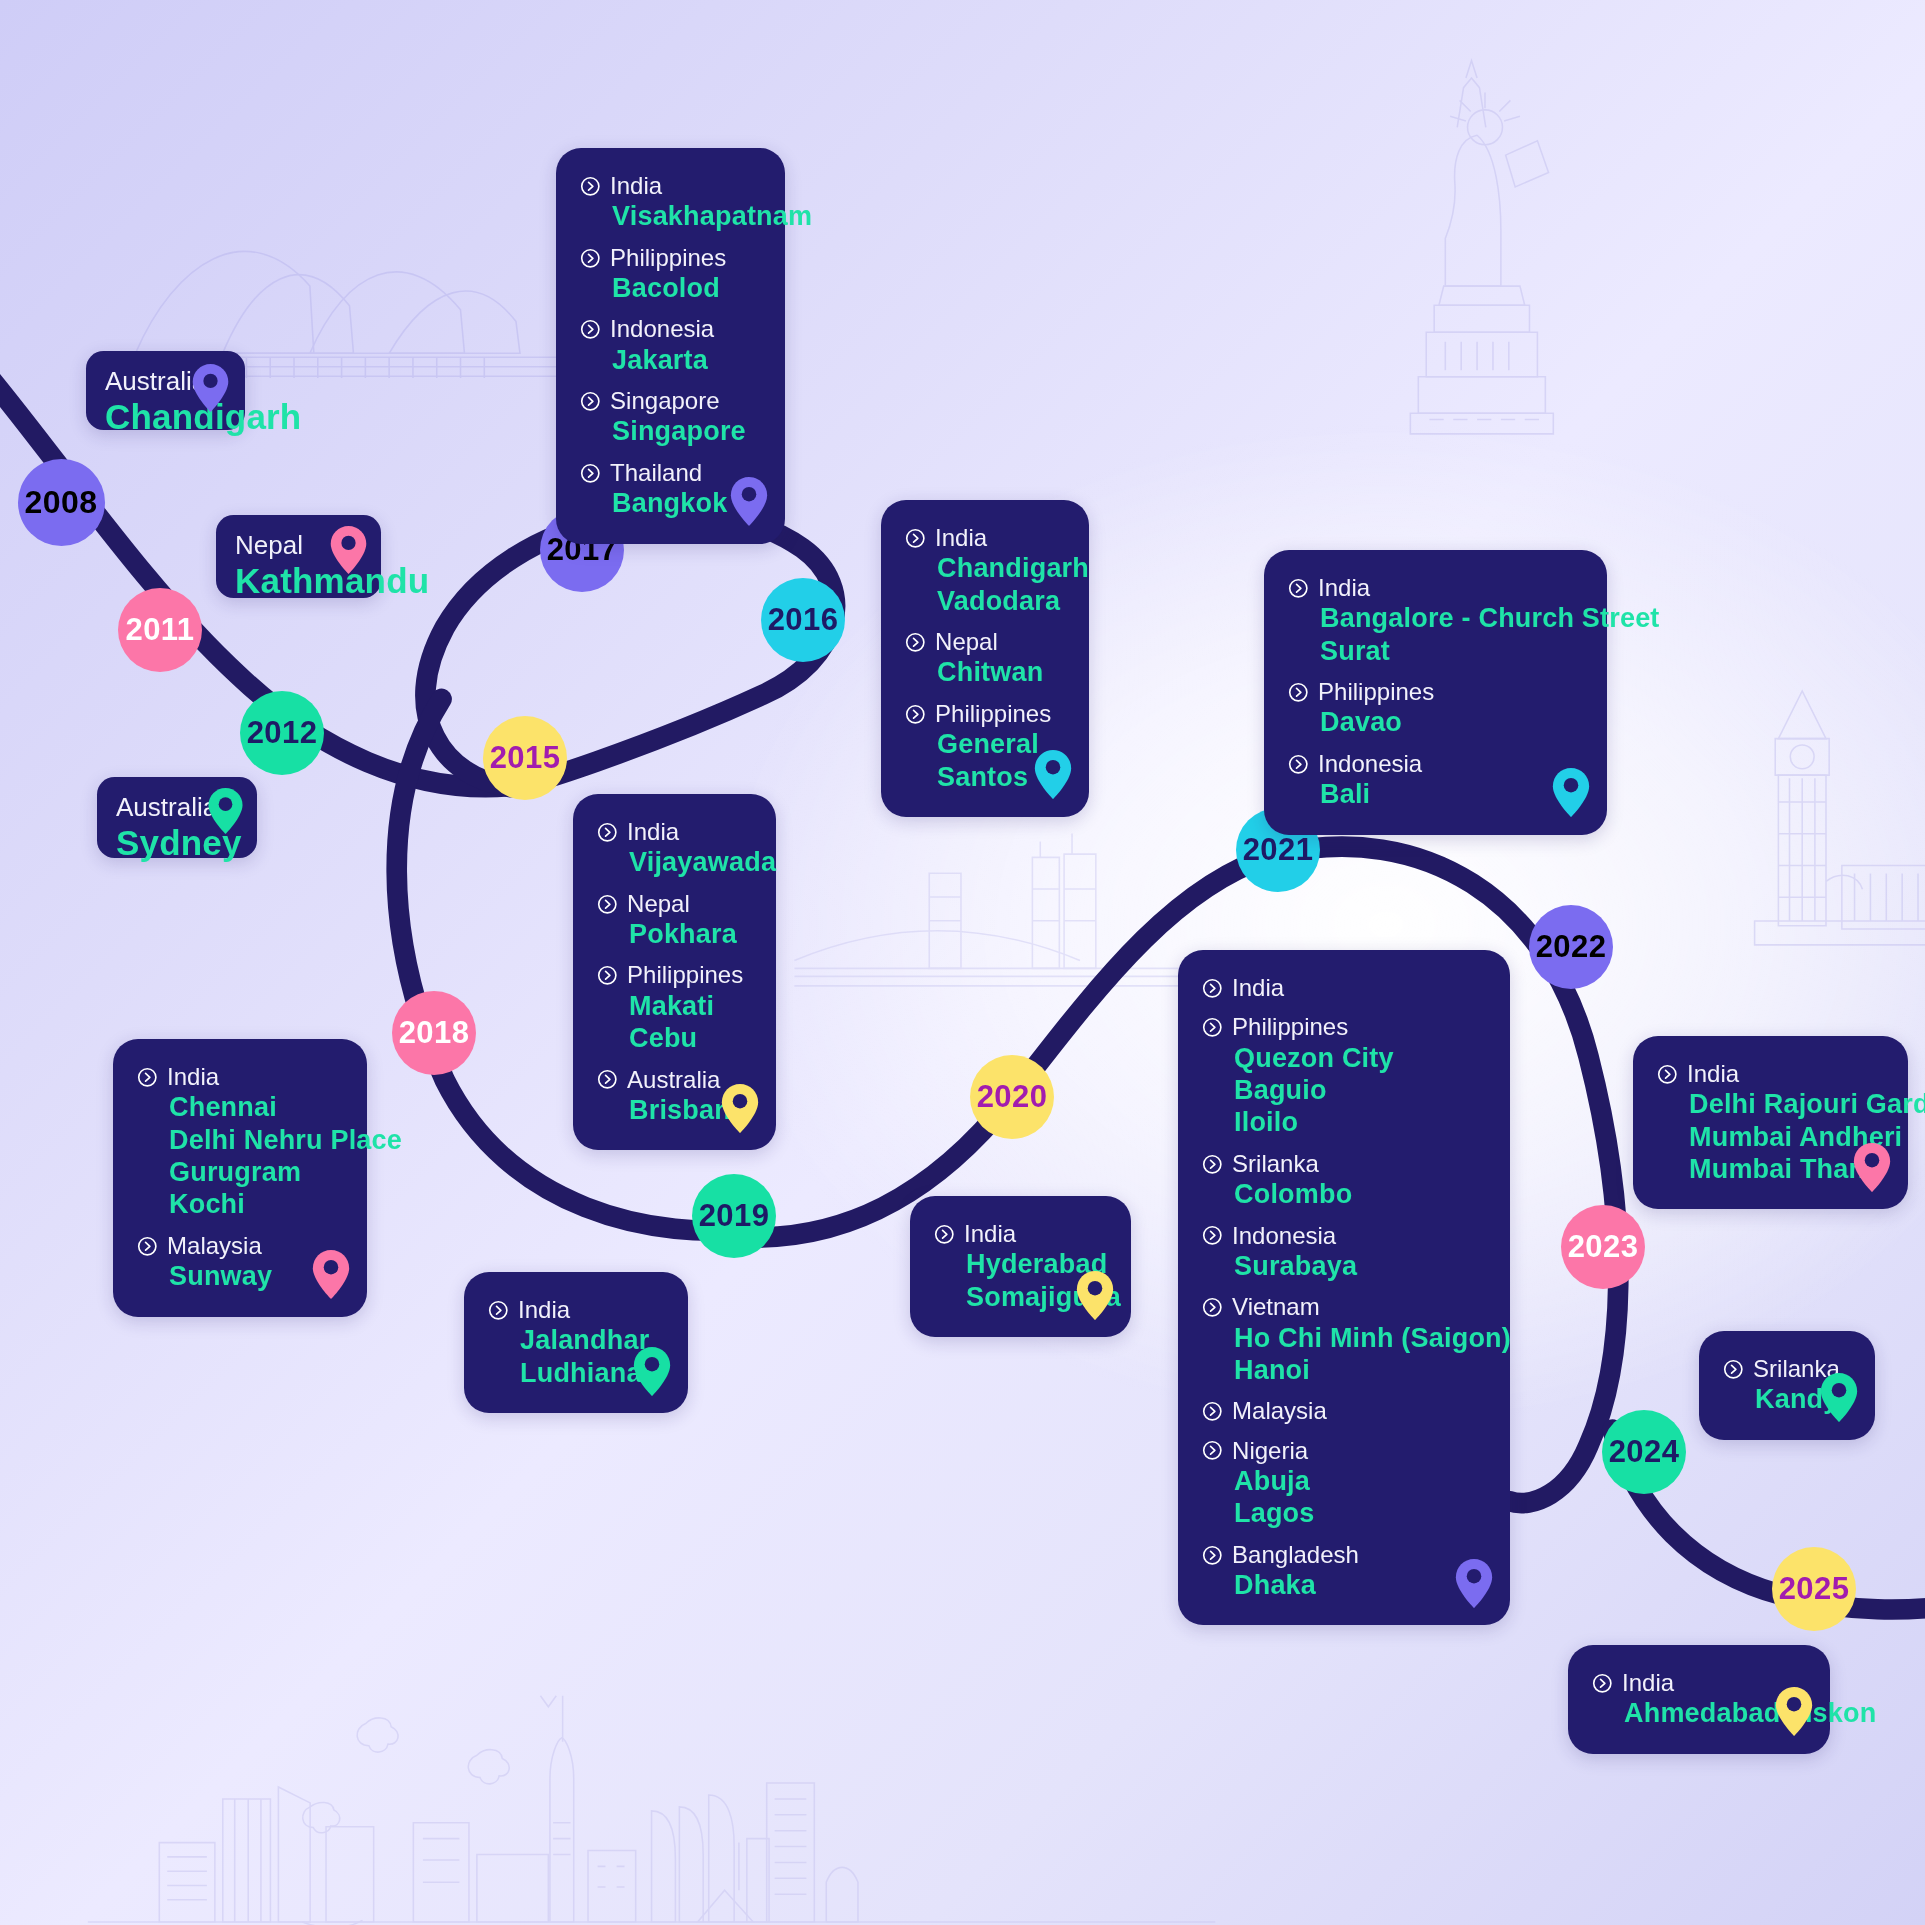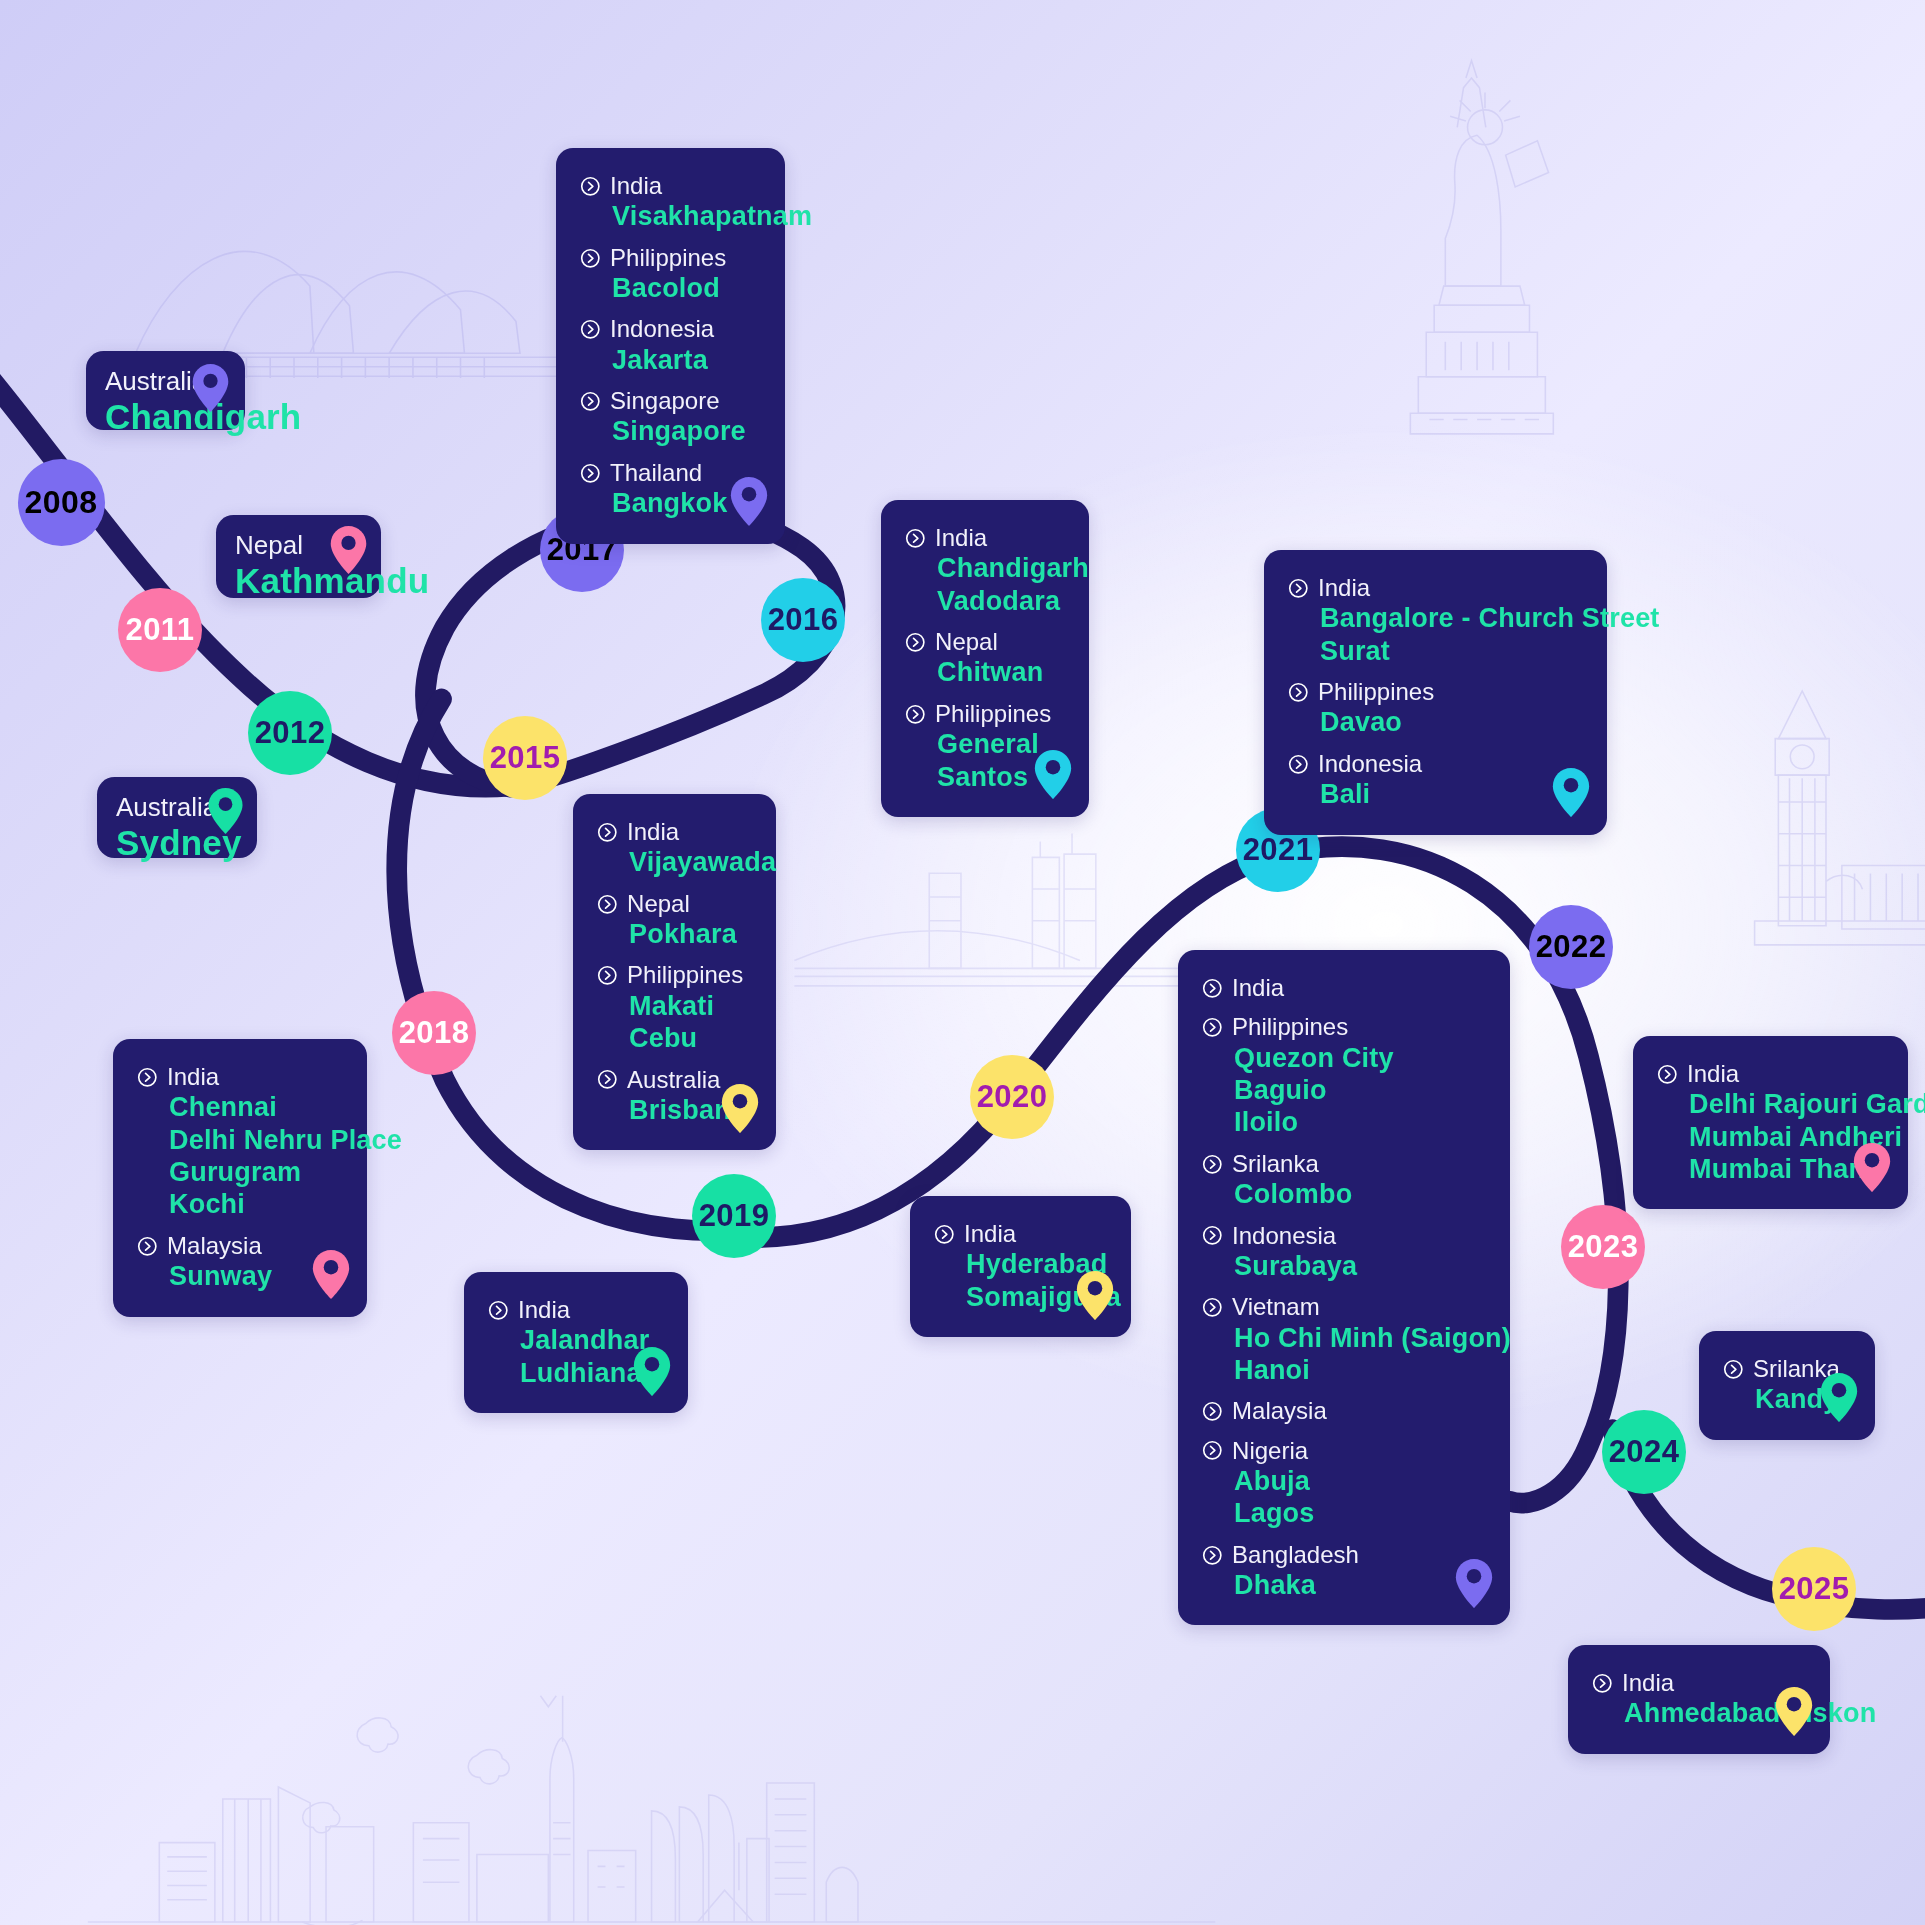--- a/index.html
+++ b/index.html
@@ -26,21 +26,21 @@
   .year.v-purple{background:#7b6cf0;color:#000000;}
   .year.v-pink  {background:#fc76a8;color:#ffffff;}
   .year.v-green {background:#17e0a4;color:#1e1a66;}
   .year.v-yellow{background:#fce36a;color:#a21caf;}
   .year.v-cyan  {background:#22cfe8;color:#1e1a66;}
 
   
   .card{
     position:absolute;
     background:#231c6e;
-    border-radius:17px;
+    border-radius:25px;
     box-sizing:border-box;
     z-index:8;
     box-shadow:0 4.8px 17.5px rgba(40,30,110,.18);
   }
   .card-inner{position:relative;padding:24px 27px 24px 24px;}
   .grp{margin-bottom:11px;}
   .grp:last-child{margin-bottom:0;}
   .country{
     display:flex;align-items:center;gap:9.5px;
     color:#f2f1fb;font-size:24px;line-height:1.18;font-weight:400;
@@ -163,21 +163,21 @@
       <path d="M 2030 1800 C 2060 1900, 2130 1980, 2250 2010 C 2330 2030, 2400 2030, 2470 2020"></path>
     </g>
   </svg>
 
   <div class="year v-purple" style="left:17.5px;top:459px;width:87px;height:87px;font-size:32px;">
     <span>2008</span>
   </div>
   <div class="year v-pink" style="left:118px;top:588px;width:84px;height:84px;font-size:31px;">
     <span>2011</span>
   </div>
-  <div class="year v-green" style="left:248px;top:691px;width:84px;height:84px;font-size:31px;">
+  <div class="year v-green" style="left:240px;top:691px;width:84px;height:84px;font-size:31px;">
     <span>2012</span>
   </div>
   <div class="year v-yellow" style="left:483px;top:716px;width:84px;height:84px;font-size:31px;">
     <span>2015</span>
   </div>
   <div class="year v-cyan" style="left:761px;top:578px;width:84px;height:84px;font-size:31px;">
     <span>2016</span>
   </div>
   <div class="year v-purple" style="left:540px;top:508px;width:84px;height:84px;font-size:31px;">
     <span>2017</span>

